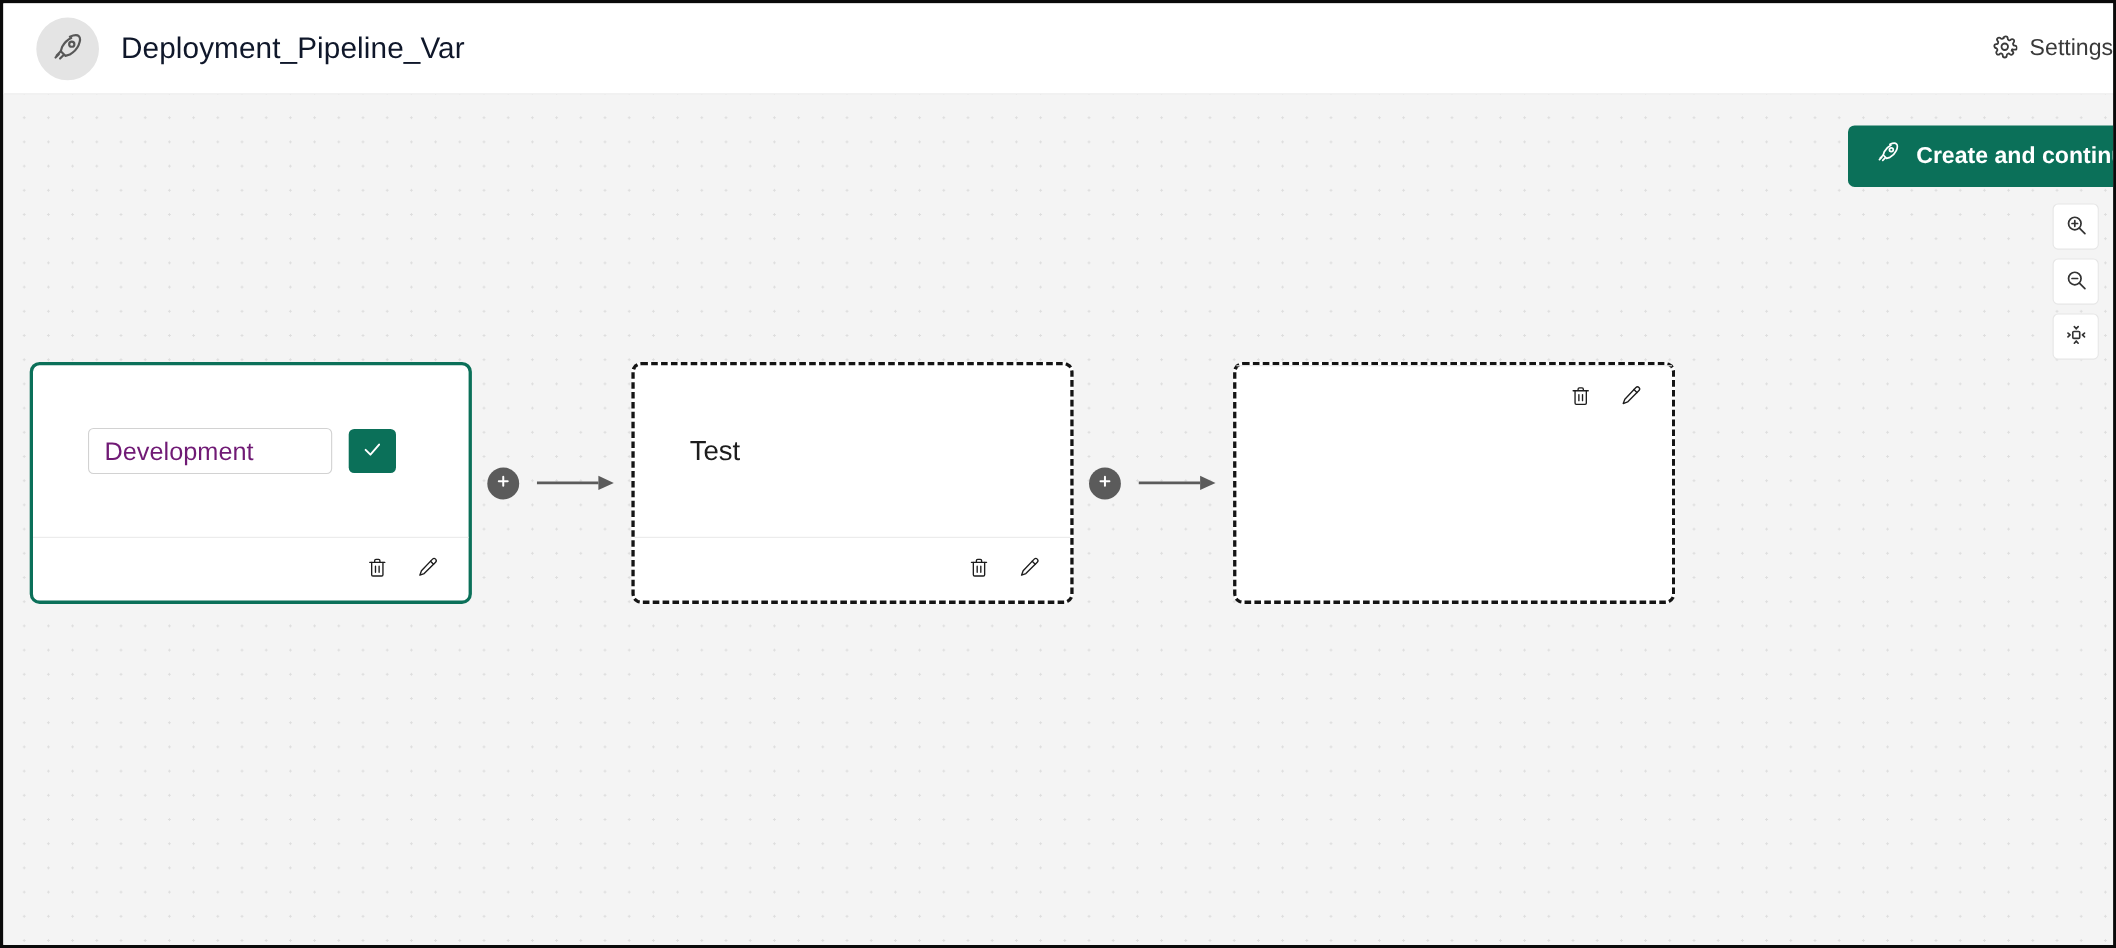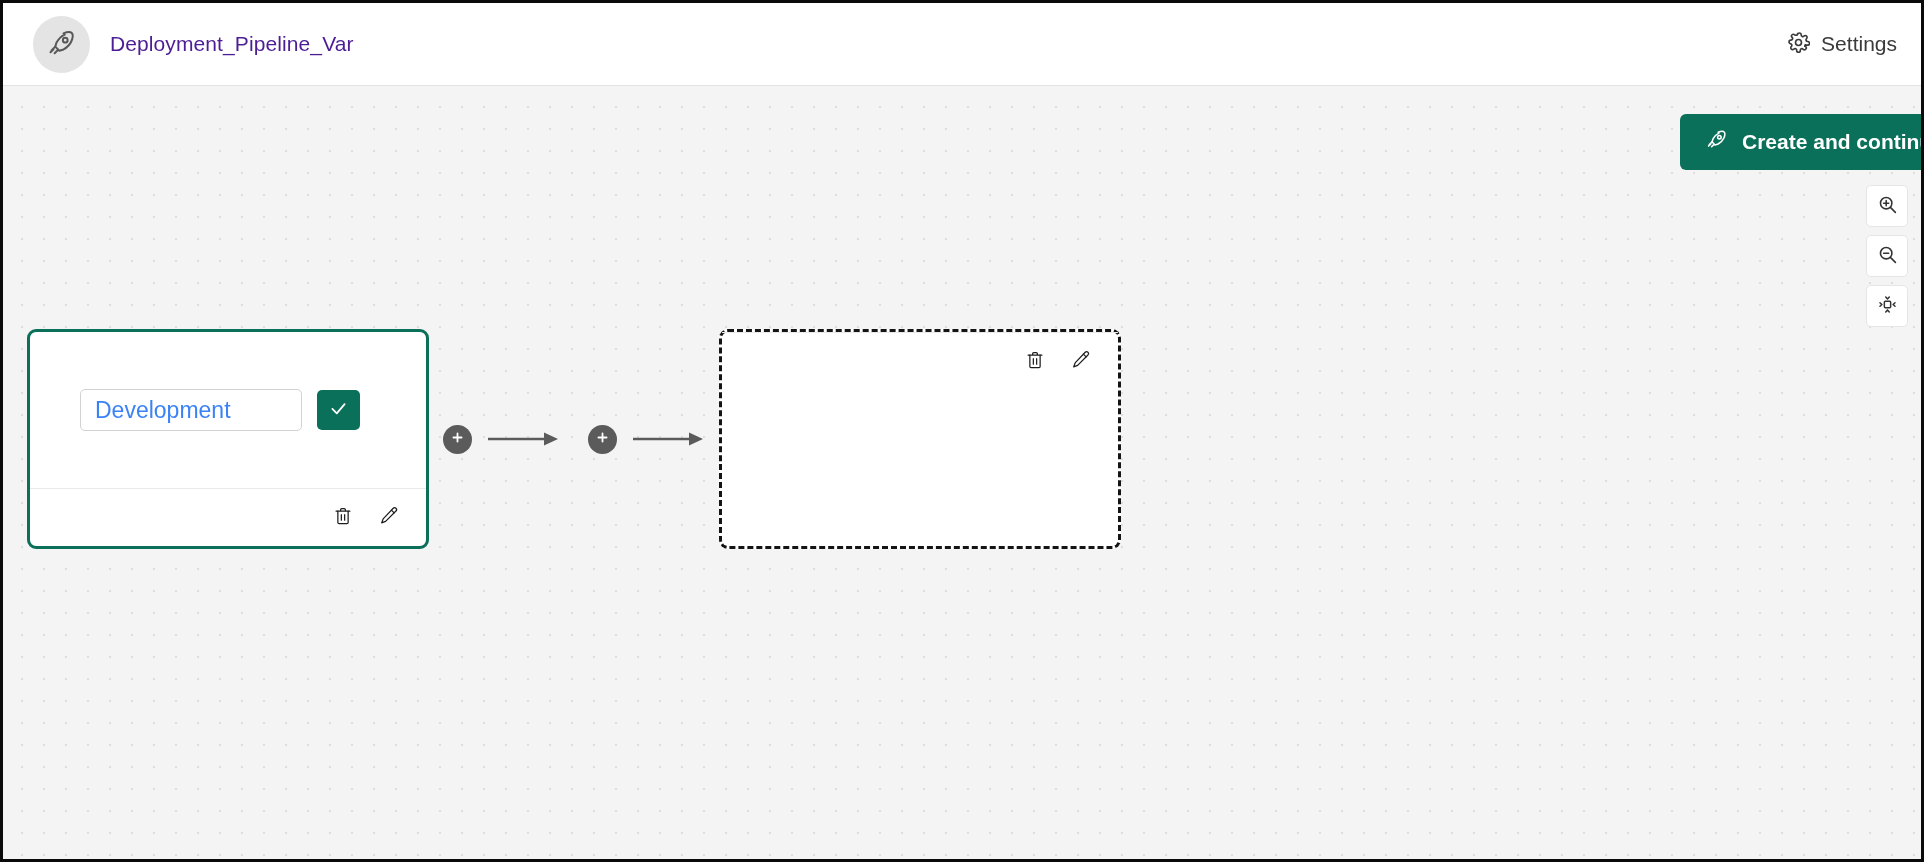--- a/index.html
+++ b/index.html
@@ -43,36 +43,36 @@
     height: 57px;
     border-radius: 50%;
     background: #e4e4e4;
     display: flex;
     align-items: center;
     justify-content: center;
     flex: none;
   }
 
   #page-title {
-    font-size: 21px;
-    color: #4c1d95;
+    font-size: 27px;
+    color: #0f172a;
     letter-spacing: .1px;
     white-space: nowrap;
     text-align: right;
   }
 
   #header-right {
     position: absolute;
-    right: 12px;
+    right: 0px;
     top: 50%;
     transform: translateY(-50%);
     display: flex;
     align-items: center;
     gap: 11px;
-    padding-right: 12px;
+    padding-right: 0;
   }
 
   #settings-button {
     display: flex;
     align-items: center;
     gap: 11px;
     background: none;
     border: none;
     cursor: pointer;
     font-family: inherit;
@@ -185,21 +185,21 @@
     gap: 15px;
   }
 
   .stage-name-input {
     width: 222px;
     height: 42px;
     border: 1px solid #d2d2d2;
     border-radius: 5px;
     padding: 0 14px;
     font-size: 23px;
-    color: #3b82f6;
+    color: #701a75;
     font-family: inherit;
     background: #ffffff;
     outline: none;
   }
 
   .stage-confirm-button {
     width: 43px;
     height: 40px;
     background: #0b7059;
     border: none;
@@ -372,20 +372,44 @@
               <path d="M12 5.5v13M5.5 12h13"></path>
             </svg>
           </span>
         </button>
         <svg class="connector-arrow" width="72" height="16" viewBox="0 0 72 16">
           <path d="M0 8 H56" stroke="#5b5b5b" stroke-width="2.6"></path>
           <path d="M56 1.5 L70 8 L56 14.5 Z" fill="#5b5b5b"></path>
         </svg>
       </div>
 
+      <div class="stage-node is-dashed">
+        <div class="stage-body">
+          <span class="stage-name-static">Test</span>
+        </div>
+        <div class="stage-footer">
+          <button class="stage-action-icon">
+            <span>
+              <svg width="22" height="22" viewBox="0 0 24 24" fill="none" stroke="#1d1d1d" stroke-width="1.35" stroke-linecap="round" stroke-linejoin="round">
+                <path d="M4.5 6.8h15M9.4 6.8V5.2a1.3 1.3 0 0 1 1.3-1.3h2.6a1.3 1.3 0 0 1 1.3 1.3v1.6"></path>
+                <path d="M6.4 6.8v12.2a1.3 1.3 0 0 0 1.3 1.3h8.6a1.3 1.3 0 0 0 1.3-1.3V6.8"></path>
+                <path d="M10.2 10.6v6M13.8 10.6v6"></path>
+              </svg>
+            </span>
+          </button>
+          <button class="stage-action-icon">
+            <span>
+              <svg width="22" height="22" viewBox="0 0 24 24" fill="none" stroke="#1d1d1d" stroke-width="1.35" stroke-linecap="round" stroke-linejoin="round">
+                <path d="M16.6 3.6a2.1 2.1 0 0 1 3 3L8.3 17.9 4 19.5l1.6-4.3z"></path>
+                <path d="M14.6 5.6 17.6 8.6"></path>
+              </svg>
+            </span>
+          </button>
+        </div>
+      </div>
 
       <div class="connector">
         <button class="connector-add-button">
           <span>
             <svg width="15" height="15" viewBox="0 0 24 24" fill="none" stroke="#ffffff" stroke-width="2.9" stroke-linecap="round">
               <path d="M12 5.5v13M5.5 12h13"></path>
             </svg>
           </span>
         </button>
         <svg class="connector-arrow" width="72" height="16" viewBox="0 0 72 16">

